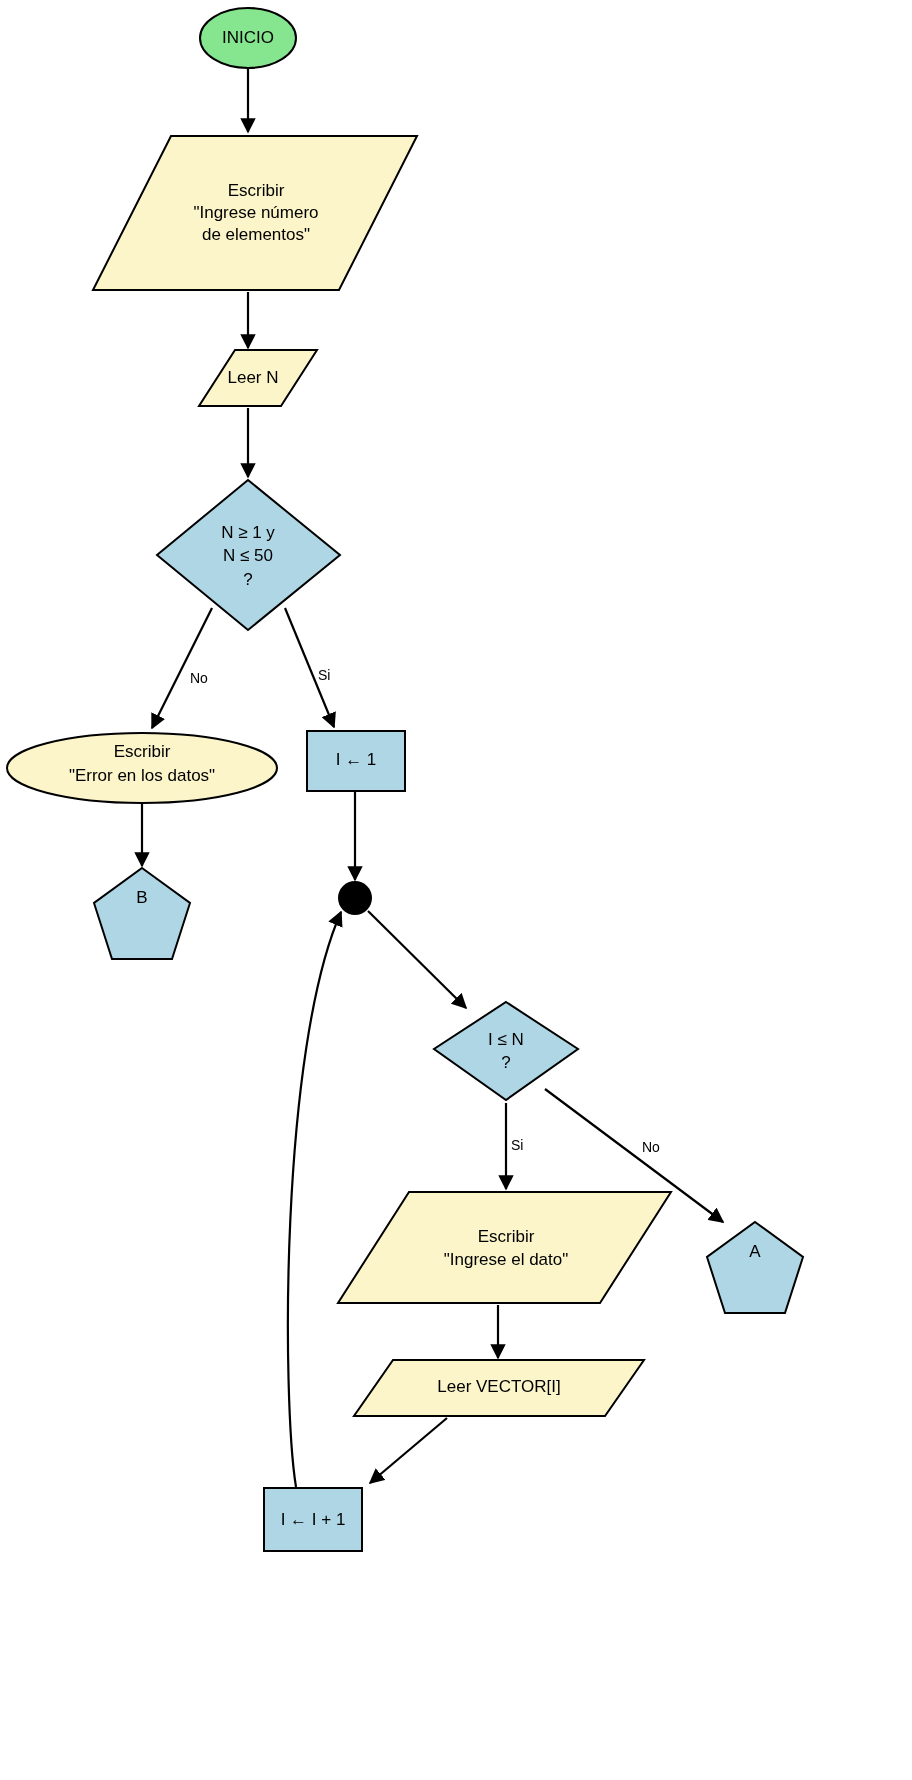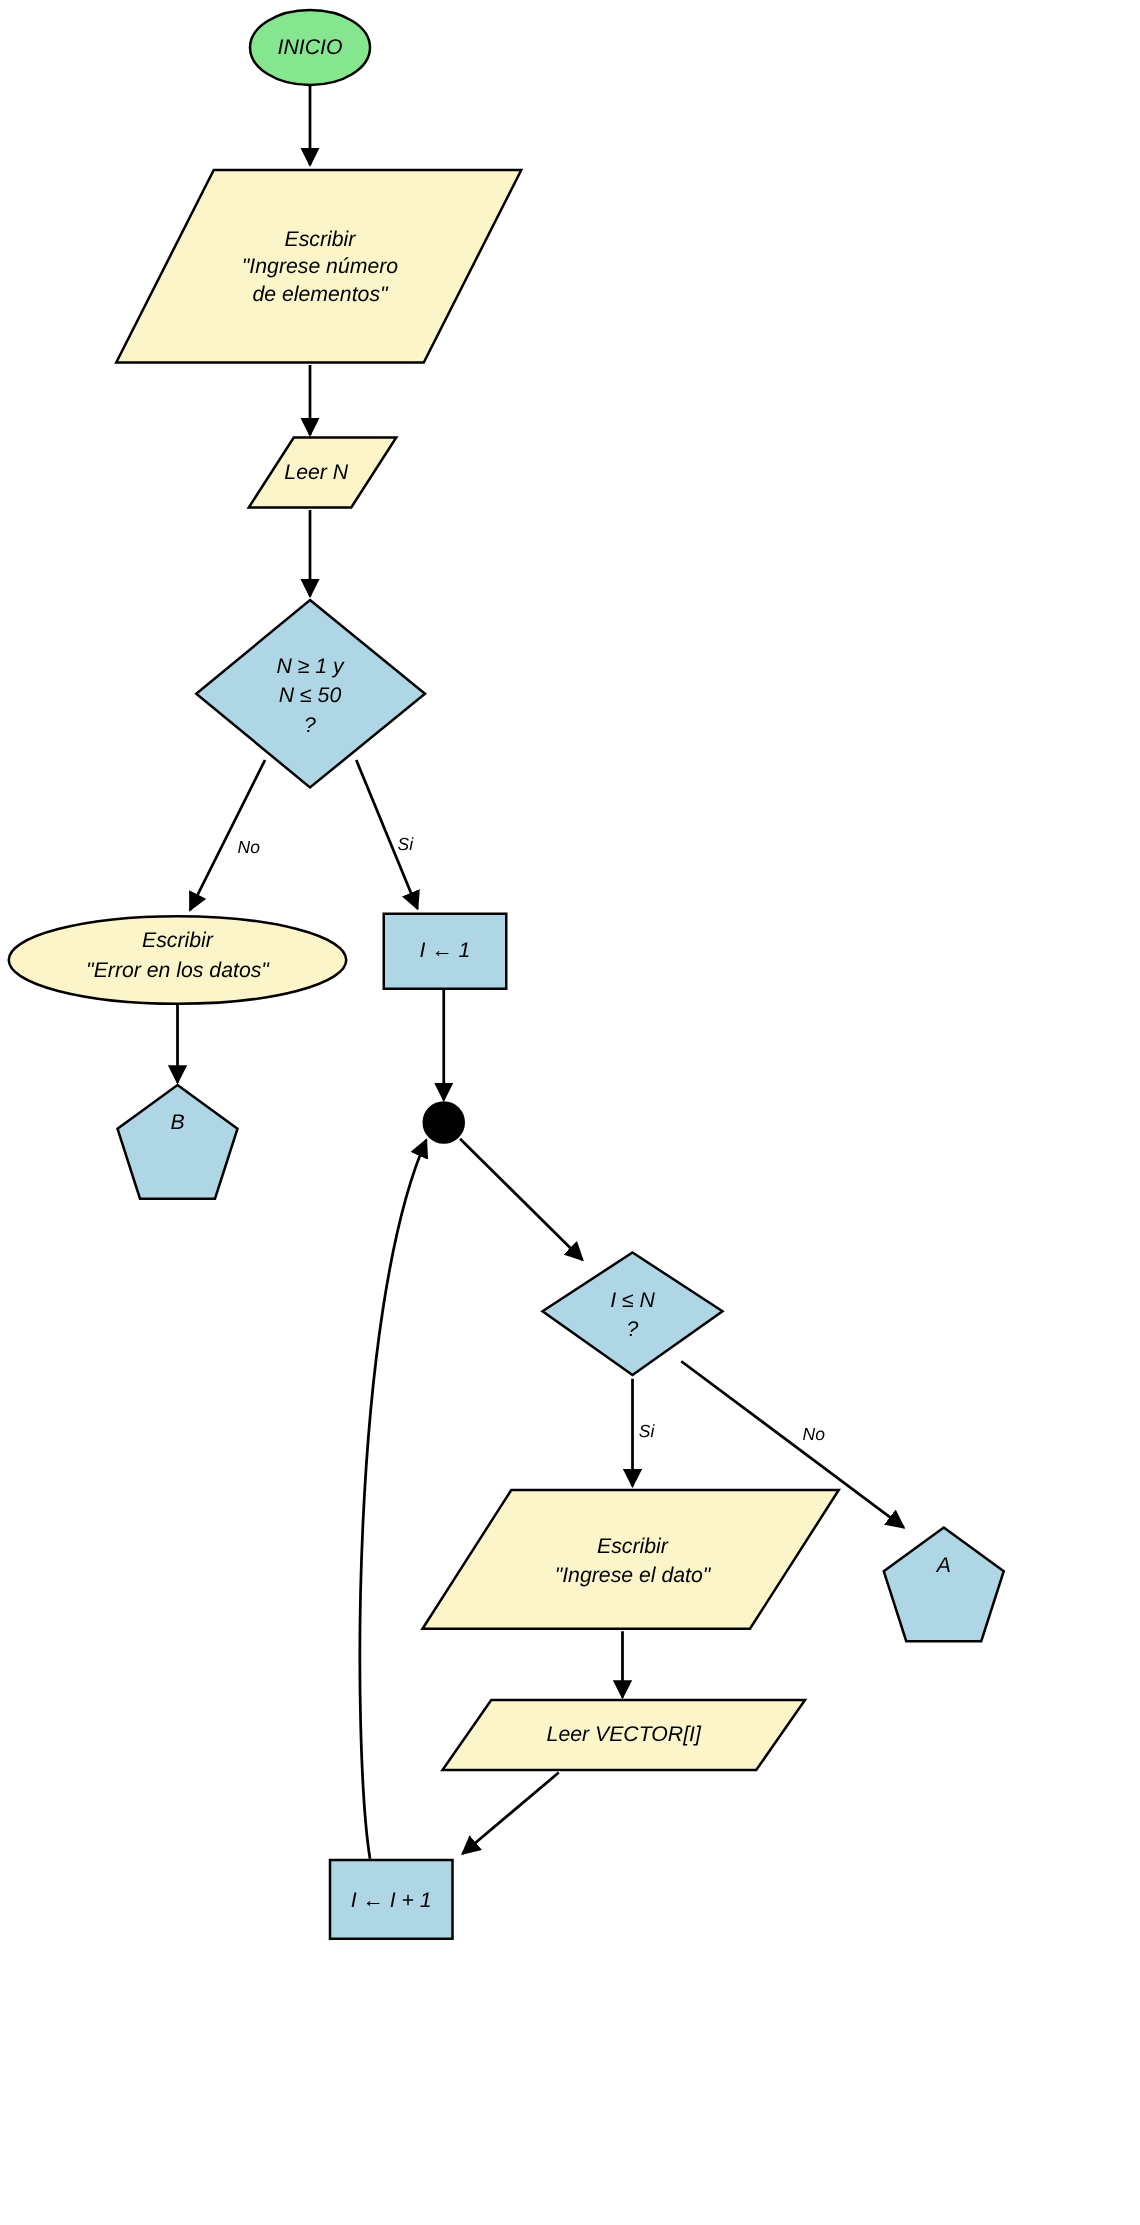--- a/index.html
+++ b/index.html
@@ -10,21 +10,20 @@
   body {
     width: 912px;
     height: 1780px;
     font-family: "Liberation Sans", sans-serif;
     overflow: hidden;
   }
   #flowchart-root {
     position: relative;
     width: 912px;
     height: 1780px;
-    font-style: italic;
   }
   svg#flow-svg {
     position: absolute;
     top: 0;
     left: 0;
     width: 912px;
     height: 1780px;
   }
   .node-shape {
     stroke: #000000;

